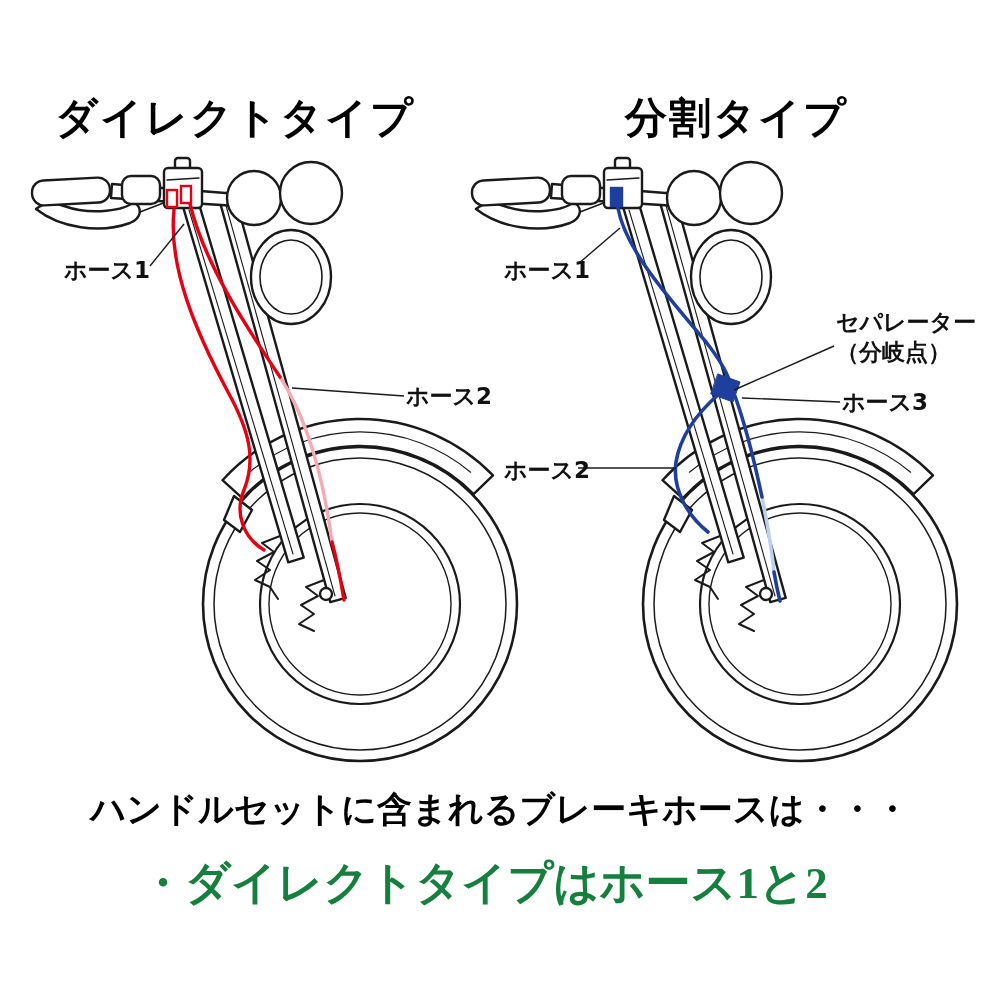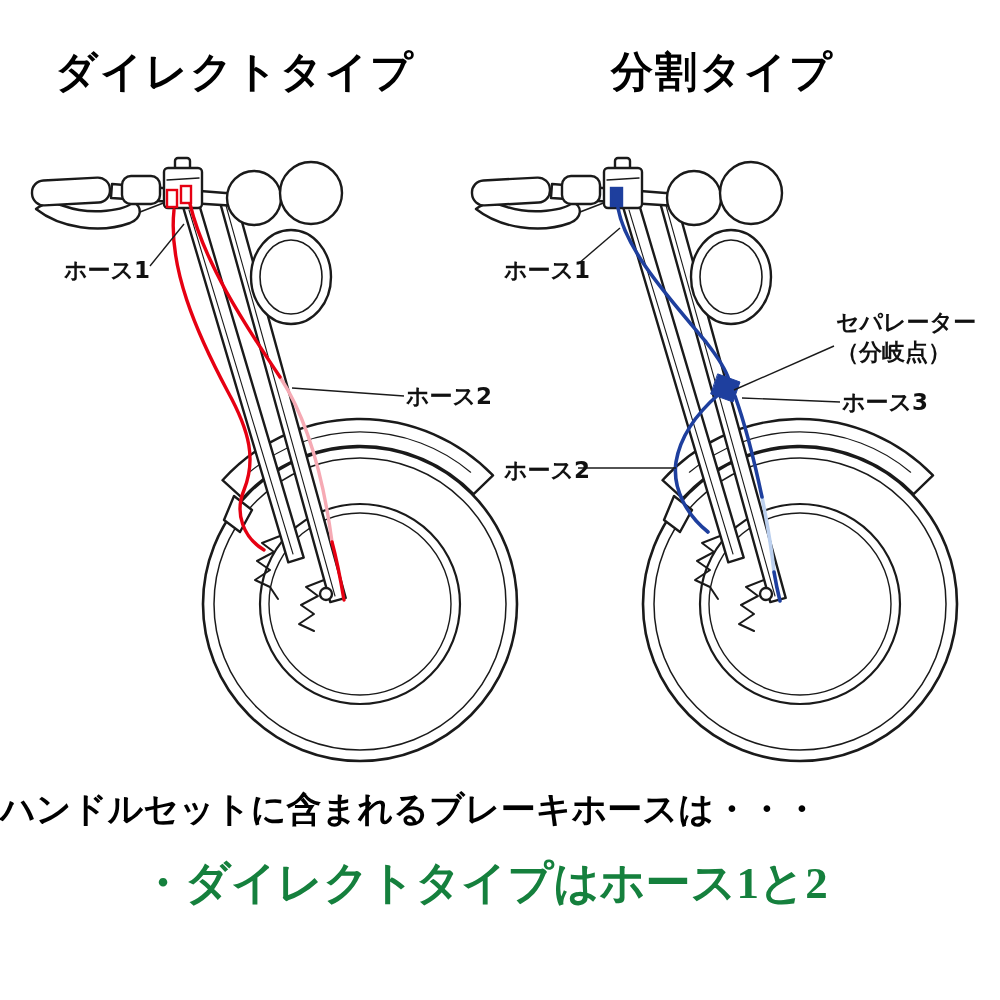--- a/index.html
+++ b/index.html
@@ -1,33 +1,33 @@
 <!DOCTYPE html>
 <html style="--outline: #1a1a1a; --direct-hose: #e60012; --direct-hose-light: #f6aab4; --split-hose: #1e3f9e; --split-hose-light: #bcd0ee;"><head>
 <meta charset="utf-8">
 <style>
   html,body{margin:0;padding:0;background:#fff;}
   #page{position:relative;width:1000px;height:1000px;background:#fff;overflow:hidden;
         font-family:"DejaVu Sans","Liberation Sans",sans-serif;color:#111;}
-  .title{position:absolute;font-weight:900;font-size:42px;letter-spacing:2px;color:#000;white-space:nowrap;}
+  .title{position:absolute;font-weight:900;font-size:42px;letter-spacing:2px;color:#000;white-space:nowrap;margin-top:46px;}
   #title-left{left:55px;top:44px;}
-  #title-right{left:611px;top:44px;}
+  #title-right{left:625px;top:44px;}
   #diagram-svg{position:absolute;left:0;top:0;}
   .ink{stroke:var(--outline,#1a1a1a);}
   .lbl{font-family:"DejaVu Sans","Liberation Sans",sans-serif;font-weight:700;font-size:23px;fill:#111;}
   .leader{stroke:#1a1a1a;stroke-width:1.4;fill:none;}
   .hose-direct{stroke:var(--direct-hose,#e60012);stroke-width:3.4;fill:none;}
   .hose-light-direct{stroke:var(--direct-hose-light,#f6aab4);stroke-width:3.4;fill:none;}
   .fit-direct{stroke:var(--direct-hose,#e60012);stroke-width:2.4;fill:#fff;}
   .hose-split{stroke:var(--split-hose,#1e3f9e);stroke-width:3.6;fill:none;}
   .hose-light-split{stroke:var(--split-hose-light,#bcd0ee);stroke-width:3.6;fill:none;}
   .fit-split{stroke:var(--split-hose,#1e3f9e);stroke-width:2.4;fill:var(--split-hose,#1e3f9e);}
   .separator-shape{fill:var(--split-hose,#1e3f9e);stroke:var(--split-hose,#1e3f9e);}
   #footer{position:absolute;left:0;top:786px;width:1000px;}
-  #footer-intro{font-weight:900;font-size:35px;color:#000;white-space:nowrap;}
+  #footer-intro{text-align:center;font-weight:900;font-size:35px;color:#000;white-space:nowrap;}
   #footer-bullets{margin:18px 0 0 140px;font-weight:900;font-size:45px;line-height:64px;color:#15803d;white-space:nowrap;font-family:Liberation Serif, serif;}
 </style>
 </head>
 <body>
 
 <div id="page">
 
   <div id="title-left" class="title">ダイレクトタイプ</div>
   <div id="title-right" class="title">分割タイプ</div>
 

